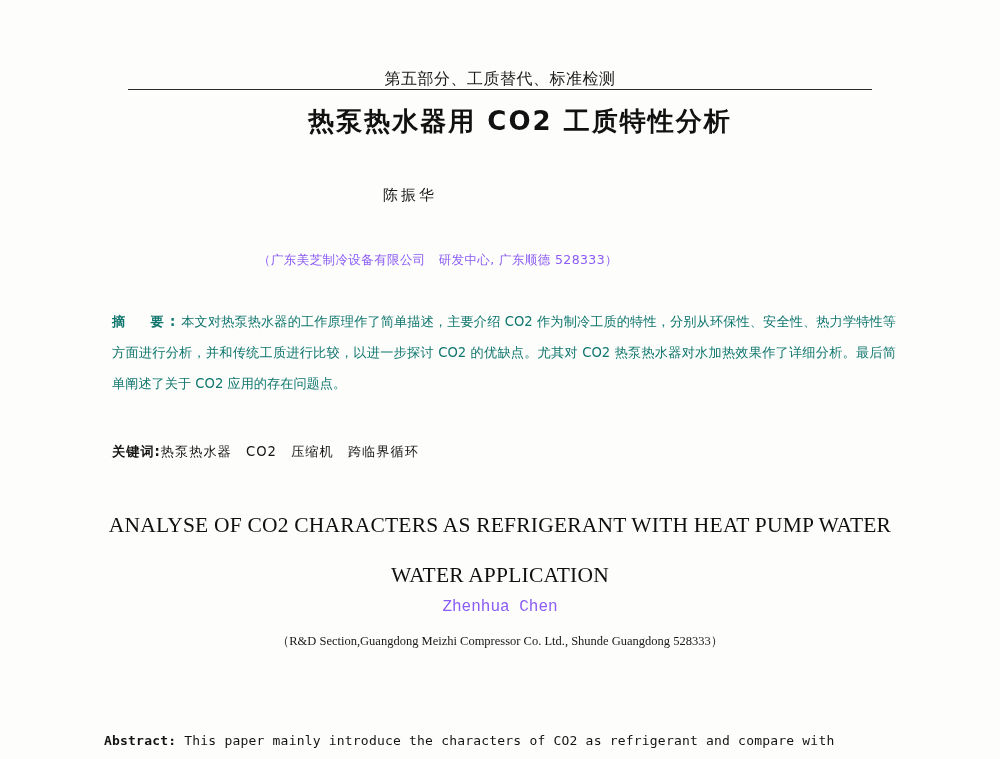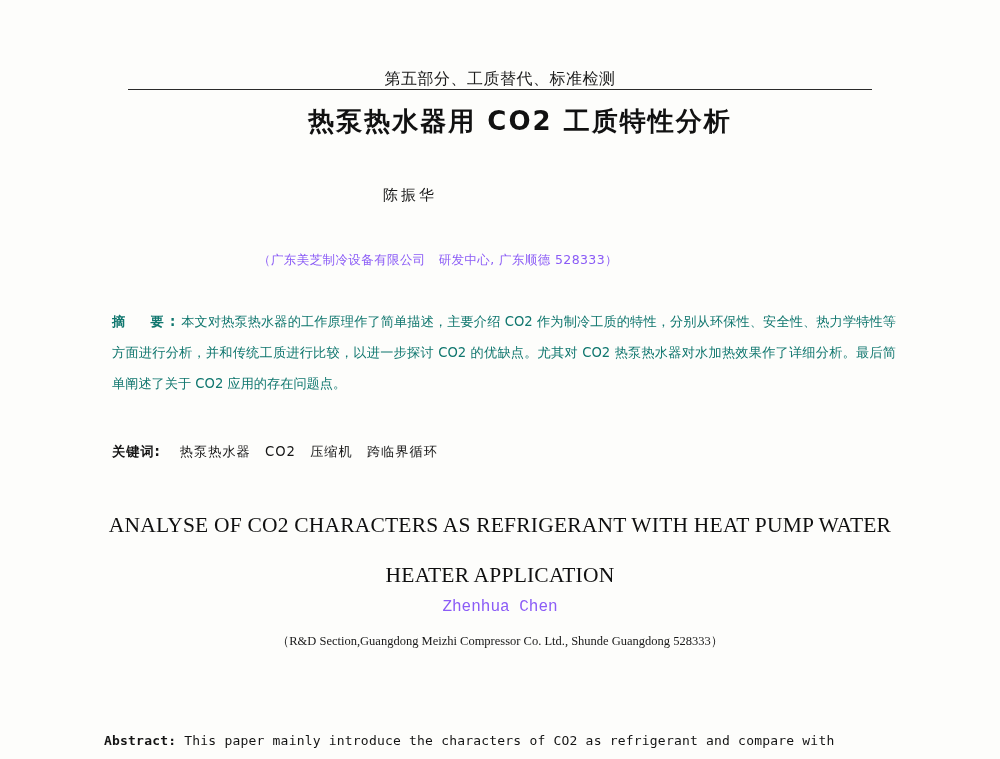--- a/index.html
+++ b/index.html
@@ -101,21 +101,20 @@
     font-size: 13.2px;
     line-height: 28px;
     color: #151515;
   }
   .keywords-cn .lead {
     font-weight: bold;
     letter-spacing: 1px;
   }
   .keywords-cn .kw {
     letter-spacing: 1px;
-    margin-left: 19px;
   }
   .en-title {
     position: absolute;
     left: 70px;
     top: 500px;
     width: 860px;
     text-align: center;
     font-family: Liberation Serif, serif;
     font-size: 21.5px;
     line-height: 50px;
@@ -186,21 +185,21 @@
     <div class="abstract-cn">
       <span class="lead">摘　要:</span><span>本文对热泵热水器的工作原理作了简单描述，主要介绍 CO2 作为制冷工质的特性，分别从环保性、安全性、热力学特性等方面进行分析，并和传统工质进行比较，以进一步探讨 CO2 的优缺点。尤其对 CO2 热泵热水器对水加热效果作了详细分析。最后简单阐述了关于 CO2 应用的存在问题点。</span>
     </div>
 
     <div class="keywords-cn">
       <span class="lead">关键词:</span><span class="kw">热泵热水器　CO2　压缩机　跨临界循环</span>
     </div>
 
     <div class="en-title">
       <div>ANALYSE OF CO2 CHARACTERS AS REFRIGERANT WITH HEAT PUMP WATER</div>
-      <div>HEATER APPLICATION</div>
+      <div>WATER APPLICATION</div>
     </div>
 
     <div class="en-author">Zhenhua Chen</div>
 
     <div class="en-affil">（R&amp;D Section,Guangdong Meizhi Compressor Co. Ltd., Shunde Guangdong 528333）</div>
 
     <div class="abstract-en">
       <span class="lead">Abstract:</span>
       <span>This paper mainly introduce the characters of CO2 as refrigerant and compare with</span>
     </div>

